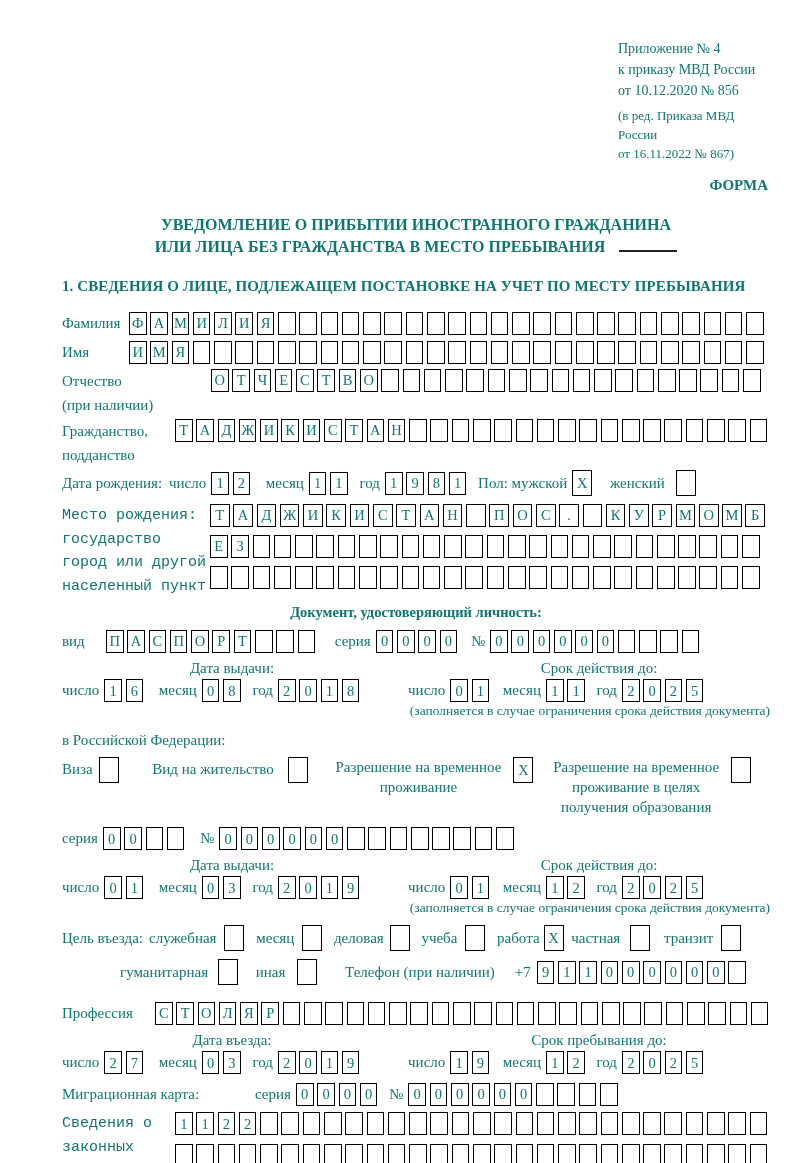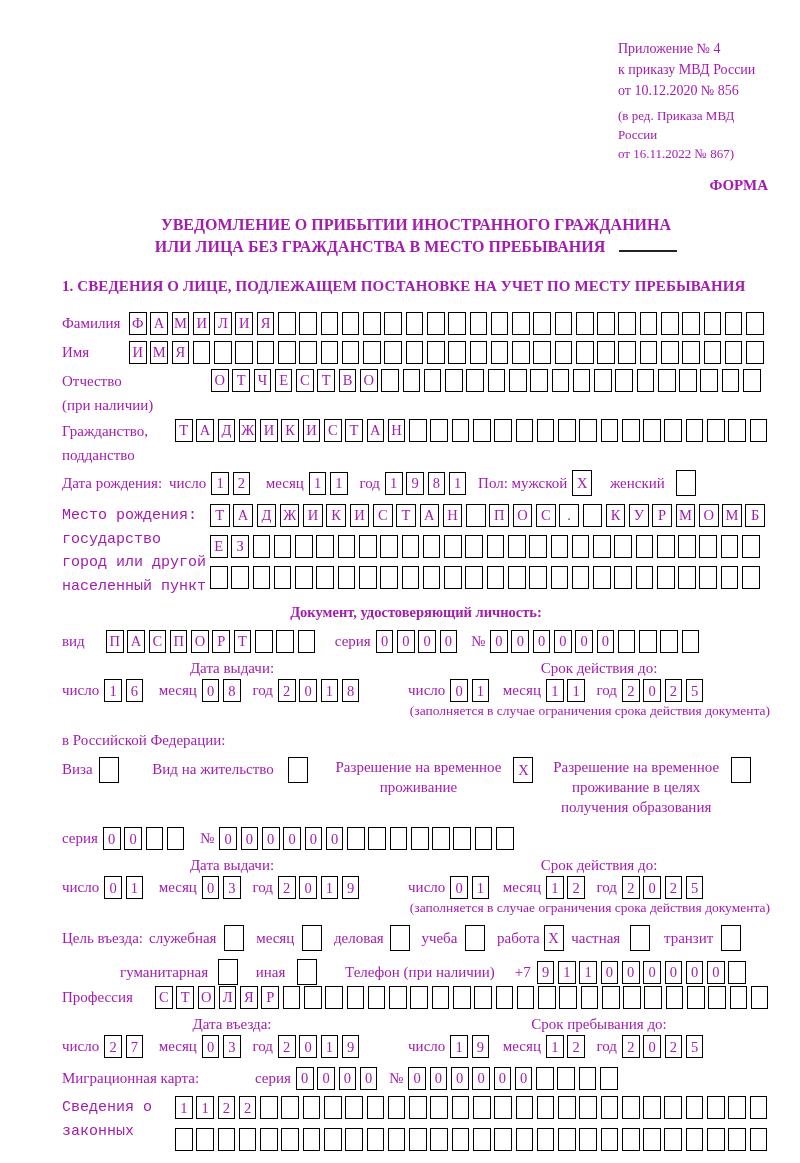--- a/index.html
+++ b/index.html
@@ -1,18 +1,18 @@
 <!DOCTYPE html>
 <html><head>
 <meta charset="utf-8">
 <style>
   * { box-sizing: border-box; margin: 0; padding: 0; }
   html,body { background:#ffffff; }
   .page {
-    width: 800px; height: 1163px; background: #fff; color: #a21caf;
+    width: 800px; height: 1163px; background: #fff; color: #0f766e;
     font-family: "Liberation Serif", "DejaVu Serif", serif;
     padding: 38px 30px 0 62px; position: relative; overflow: hidden;
   }
   .annex { margin-left: 556px; font-size: 14px; line-height: 21px; }
   .annex-note { font-size: 13px; line-height: 19px; margin-top: 5px; }
   .forma { text-align: right; font-weight: bold; font-size: 15px; margin-top: 14px; padding-right: 2px; }
   .title { text-align: center; font-weight: bold; font-size: 16px; line-height: 22px; margin-top: 20px; }
   .blankline { display: inline-block; width: 58px; border-bottom: 2.4px solid #222; margin-left: 14px; }
   .section1 { font-weight: bold; font-size: 15px; margin-top: 20px; margin-bottom: 16px; letter-spacing: 0.1px; }
 
@@ -547,21 +547,21 @@
     <span class="lbl ml4">частная</span>
     <span class="cells cbx ml10">
         <span class="cell"></span>
       </span>
     <span class="lbl ml10">транзит</span>
     <span class="cells cbx ml8">
         <span class="cell"></span>
       </span>
   </div>
 
-  <div class="row" style="padding-left:58px; margin-bottom:0;">
+  <div class="row" style="padding-left:58px; margin-bottom:16px;">
     <span class="lbl">гуманитарная</span>
     <span class="cells cbx ml10">
         <span class="cell"></span>
       </span>
     <span class="lbl ml14">иная</span>
     <span class="cells cbx ml12">
         <span class="cell"></span>
       </span>
     <span class="lbl ml24">Телефон (при наличии)</span>
     <span class="lbl ml20">+7</span>

